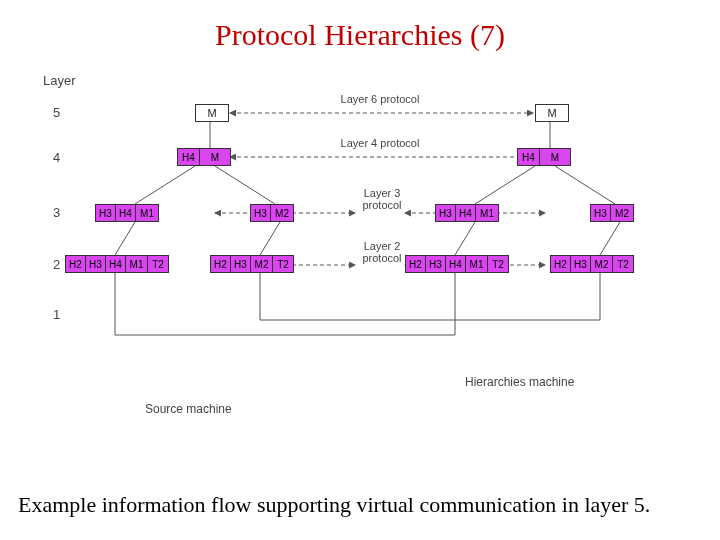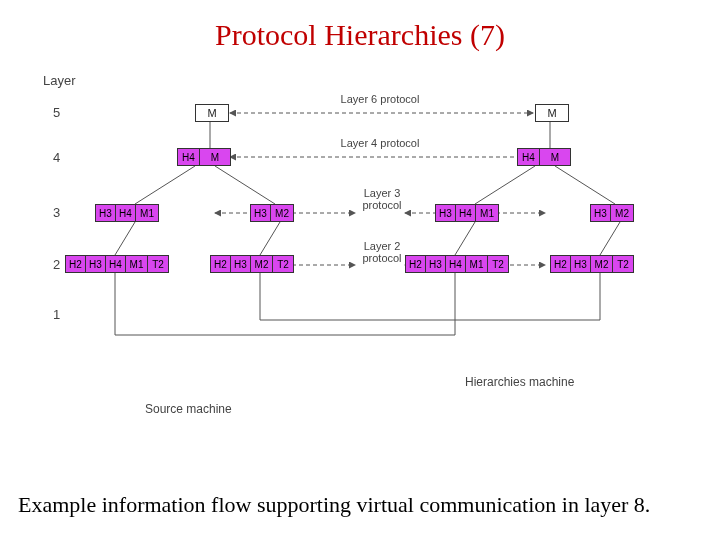--- a/index.html
+++ b/index.html
@@ -201,13 +201,13 @@
     <div class="cell" style="width:20px;">H3</div>
     <div class="cell" style="width:22px;">M2</div>
     <div class="cell" style="width:20px;">T2</div>
   </div>
 
   <div class="mlabel" style="left:90px; top:300px;margin-top:27px;">Source machine</div>
   <div class="mlabel" style="left:410px; top:300px;">Hierarchies machine</div>
 
 </div>
 
-<div class="caption">Example information flow supporting virtual communication in layer 8.</div>
+<div class="caption">Example information flow supporting virtual communication in layer 5.</div>
 
 </body></html>

